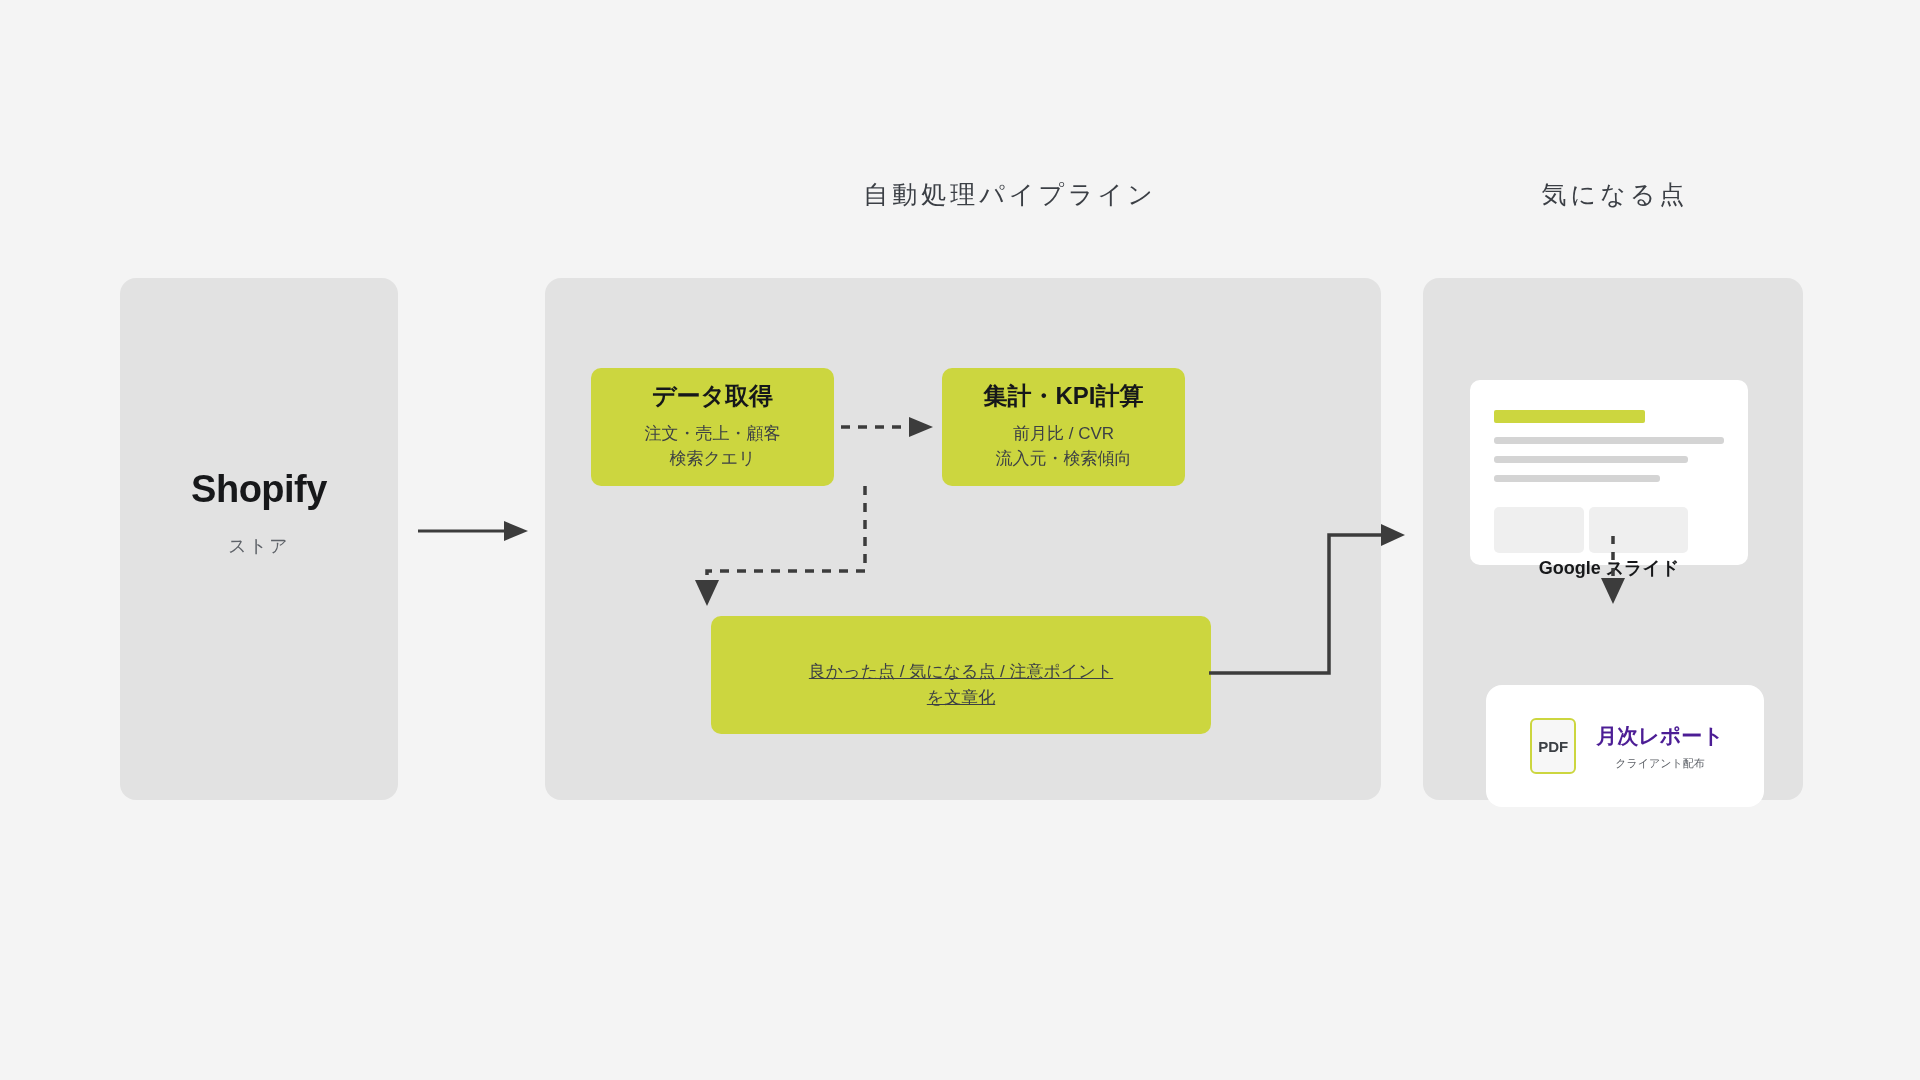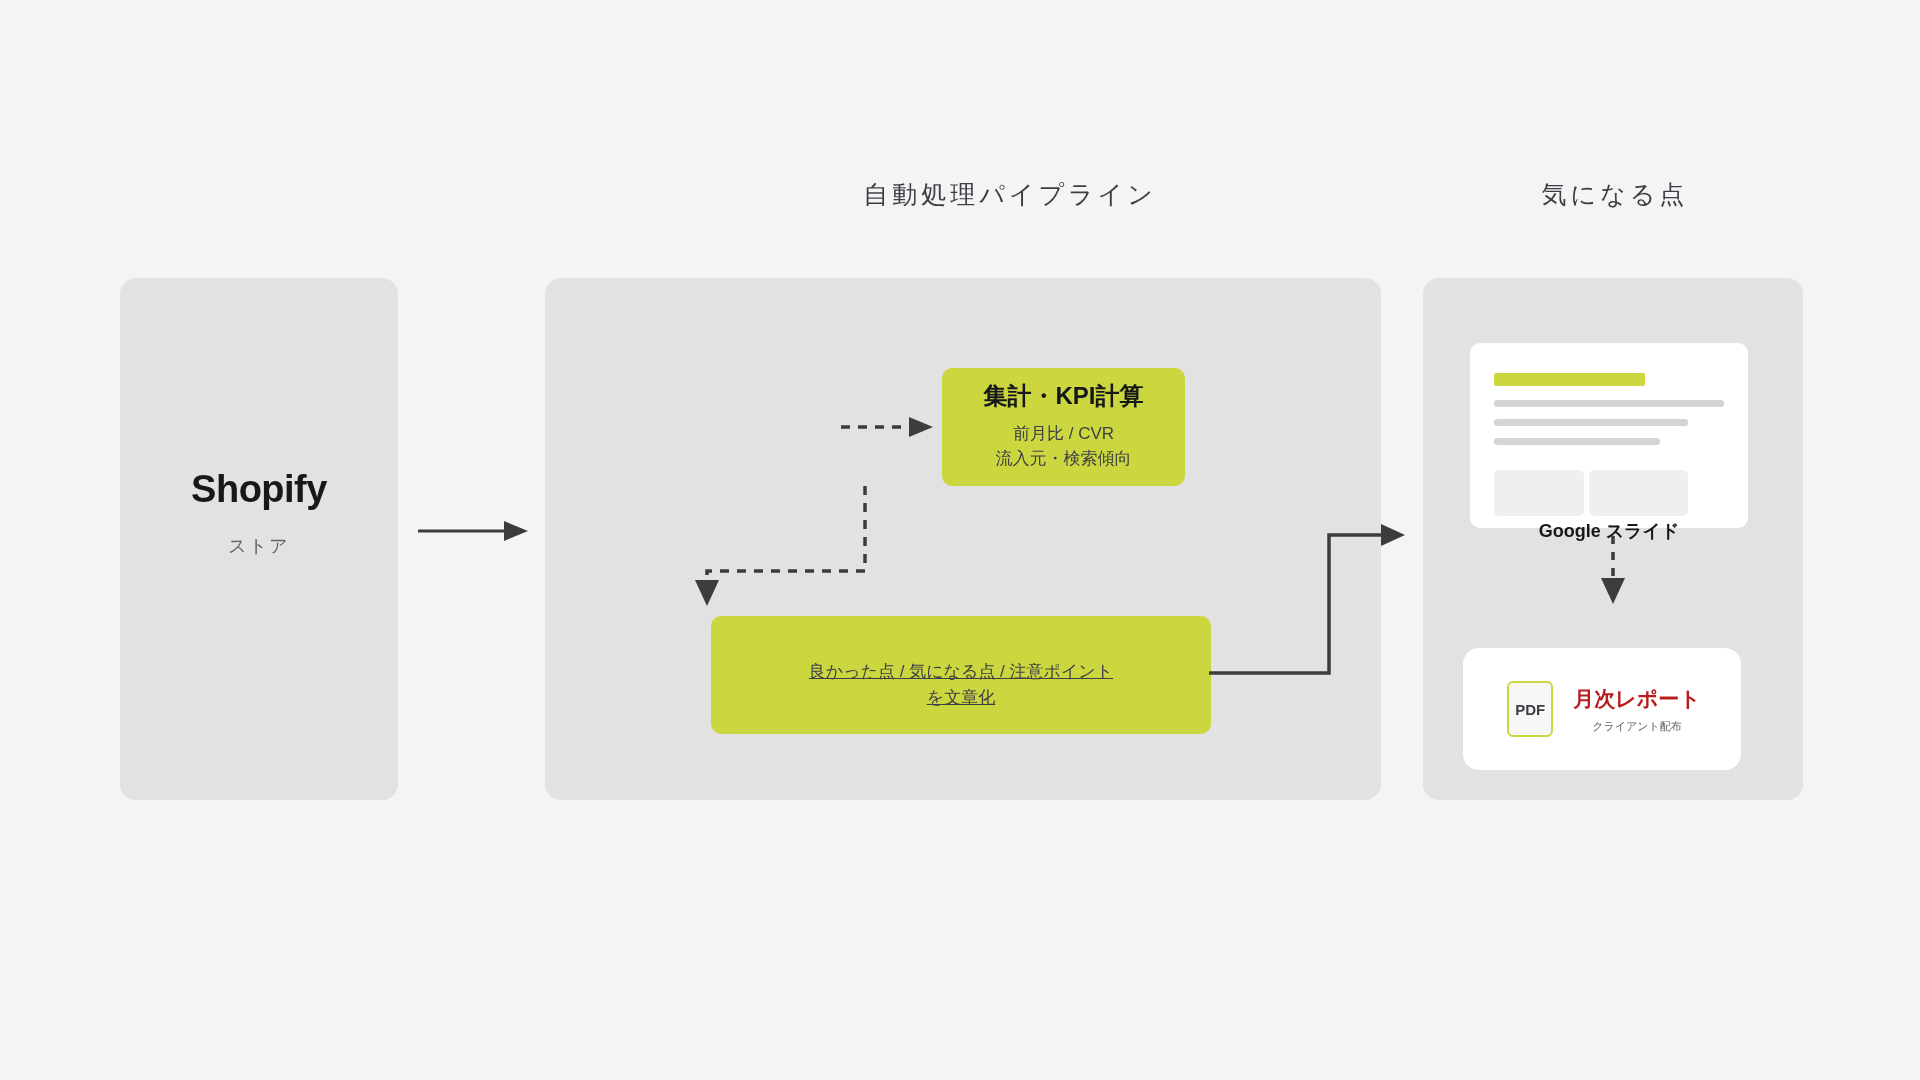--- a/index.html
+++ b/index.html
@@ -100,20 +100,21 @@
   .conn {
     position: absolute;
   }
   .conn svg { display: block; }
 
   
   .out-card {
     position: absolute;
     background: #ffffff;
     border-radius: 10px;
+    margin-top: 37px;
   }
   #card-slides { left: 1470px; top: 343px; width: 278px; height: 185px; }
   #card-pdf    { left: 1470px; top: 648px; width: 278px; height: 122px; }
 
   .slide-bar {
     position: absolute;
     left: 24px;
     top: 30px;
     width: 151px;
     height: 13px;
@@ -175,21 +176,21 @@
     font-size: 15px;
     font-weight: bold;
     color: #3c4045;
     box-sizing: border-box;
     flex: none;
   }
   .pdf-text { text-align: center; }
   .pdf-title {
     font-size: 21px;
     font-weight: bold;
-    color: #b91c1c;
+    color: #4c1d95;
     white-space: nowrap;
   }
   .pdf-sub {
     margin-top: 6px;
     font-size: 11px;
     color: #5e6268;
     white-space: nowrap;
   }
 
   
@@ -220,20 +221,27 @@
 
   <div class="conn" style="left:418px; top:518px;">
     <svg width="112" height="26" viewBox="0 0 112 26">
       <line x1="0" y1="13" x2="90" y2="13" stroke="#3c3c3c" stroke-width="3"></line>
       <polygon points="86,3 110,13 86,23" fill="#3c3c3c"></polygon>
     </svg>
   </div>
 
   <div class="panel" id="panel-pipeline">
 
+    <div class="step" id="step-fetch" style="left:46px; top:90px;">
+      <div class="step-title">データ取得</div>
+      <div class="step-sub">
+        <div>注文・売上・顧客</div>
+        <div>検索クエリ</div>
+      </div>
+    </div>
 
     <div class="step" id="step-kpi" style="left:397px; top:90px;">
       <div class="step-title">集計・KPI計算</div>
       <div class="step-sub">
         <div>前月比 / CVR</div>
         <div>流入元・検索傾向</div>
       </div>
     </div>
 
     <div class="step" id="step-ai" style="left:166px; top:338px;">
@@ -278,21 +286,21 @@
       <div class="slide-caption">Google スライド</div>
     </div>
 
     <div class="conn" style="left:171px; top:258px;">
       <svg width="38" height="72" viewBox="0 0 38 72">
         <line x1="19" y1="0" x2="19" y2="42" stroke="#3c3c3c" stroke-width="3.5" stroke-dasharray="8 8"></line>
         <polygon points="7,42 31,42 19,68" fill="#3c3c3c"></polygon>
       </svg>
     </div>
 
-    <div class="out-card" id="card-pdf" style="left:40px; top:370px;border-radius:16px;">
+    <div class="out-card" id="card-pdf" style="left:63px; top:370px;border-radius:16px;">
       <div class="pdf-row">
         <div class="pdf-icon">PDF</div>
         <div class="pdf-text">
           <div class="pdf-title">月次レポート</div>
           <div class="pdf-sub">クライアント配布</div>
         </div>
       </div>
     </div>
 
   </div>

